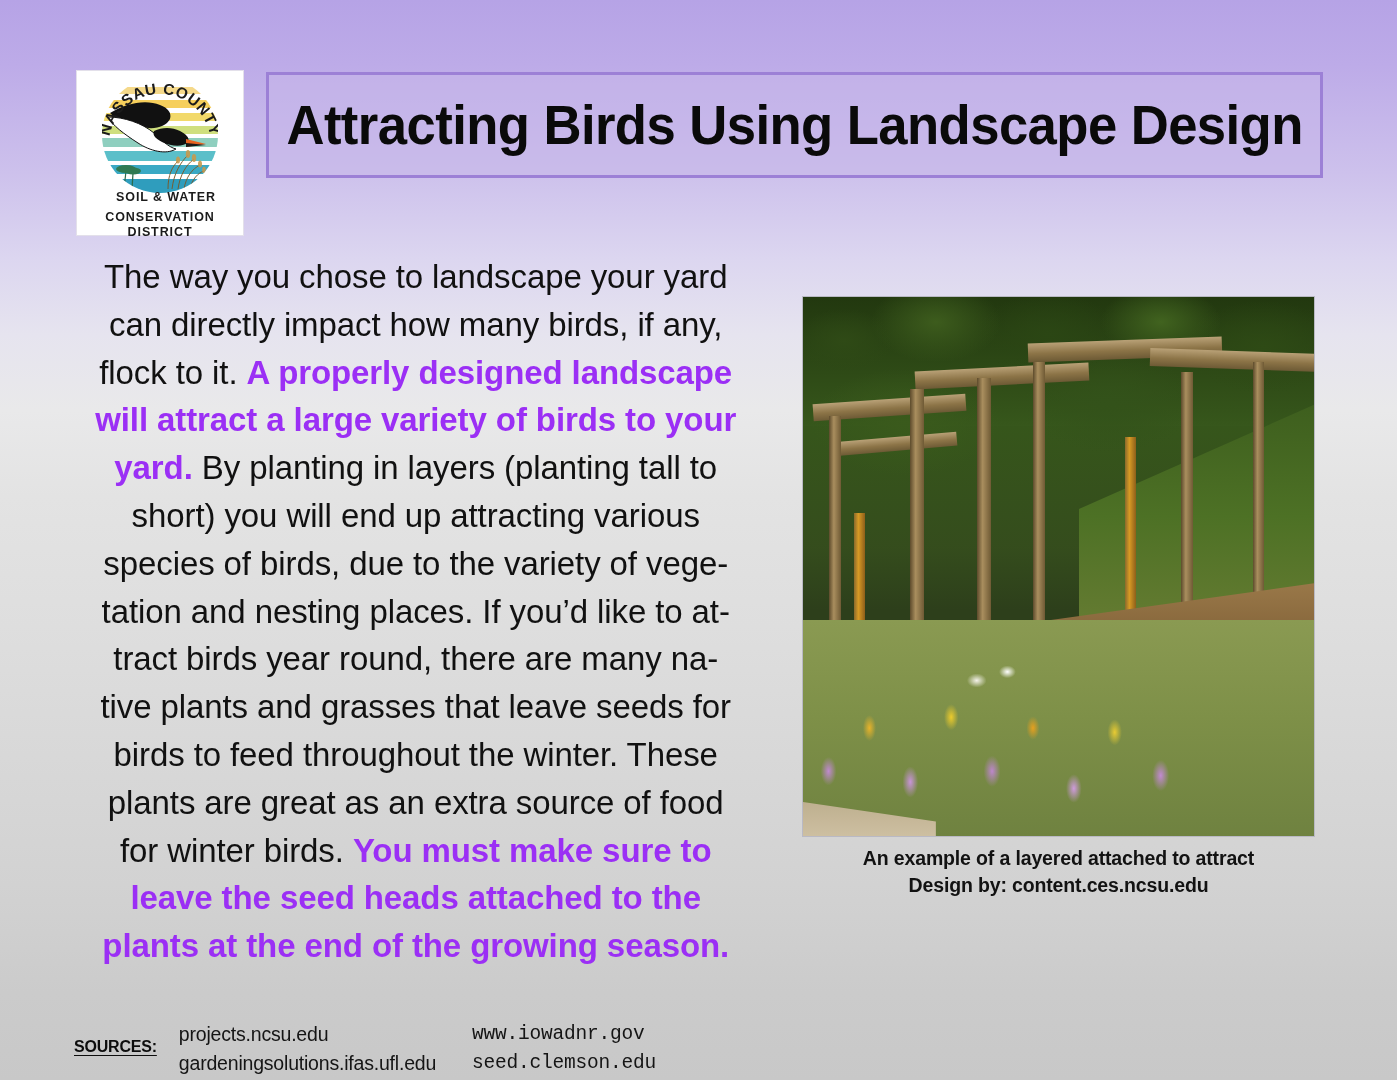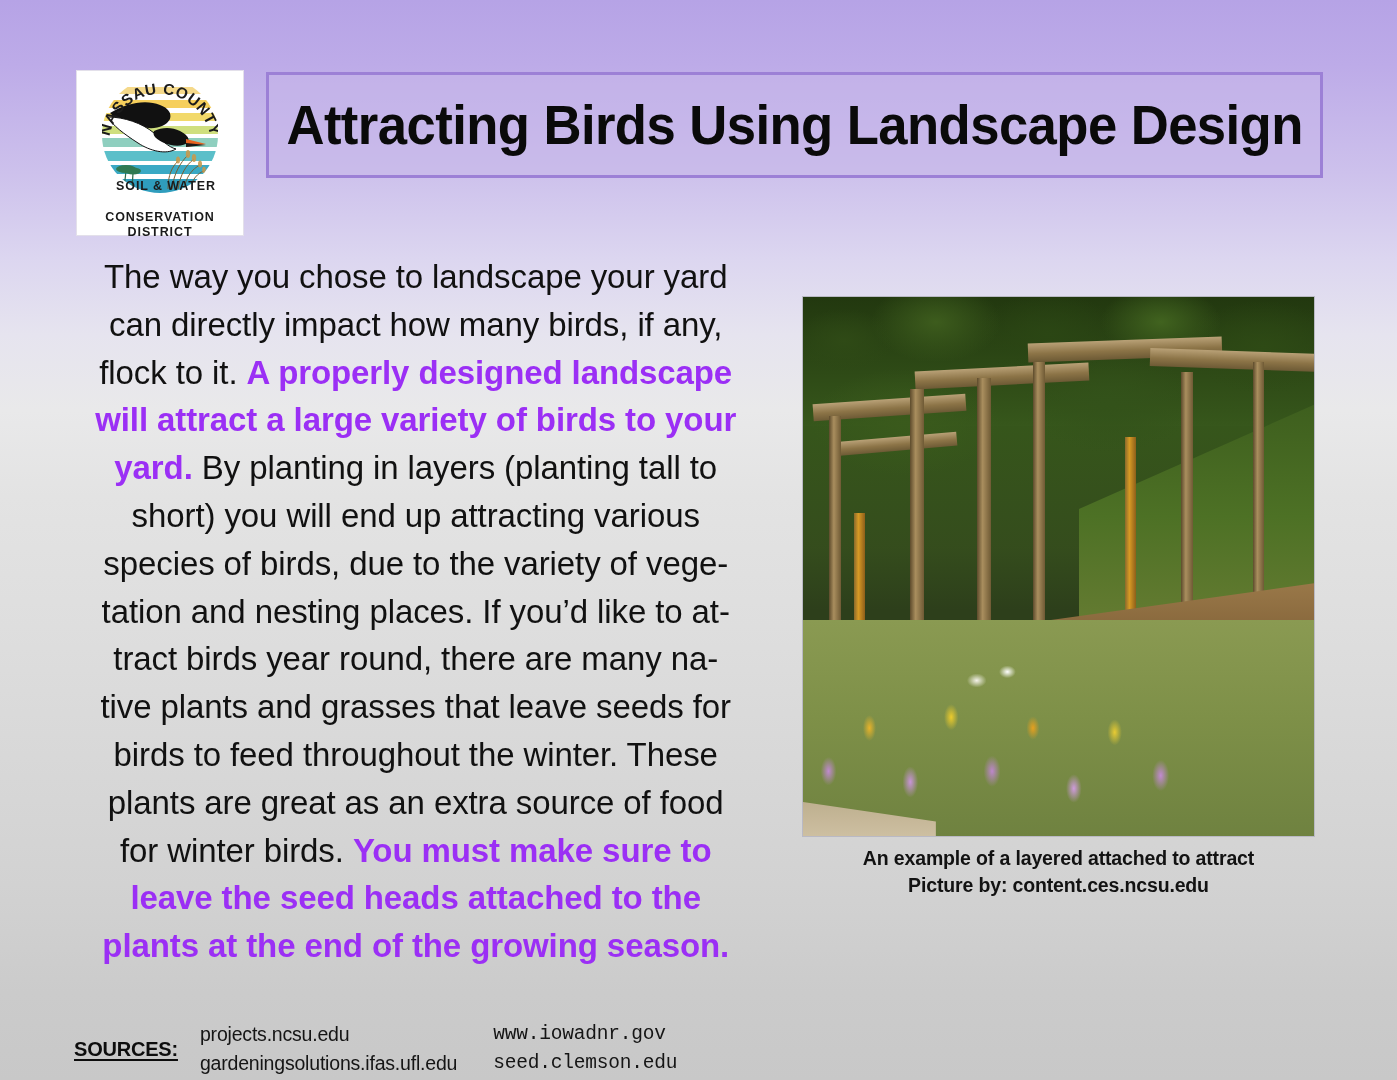--- a/index.html
+++ b/index.html
@@ -260,21 +260,21 @@
   #sources {
     position: absolute;
     left: 74px;
     top: 1020px;
     display: flex;
     align-items: flex-start;
   }
   #sources-label {
     font-family: "Liberation Sans", sans-serif;
     font-weight: 700;
-    font-size: 20px;
+    font-size: 16px;
     color: #0d0d0d;
     text-decoration: underline;
     text-underline-offset: 3px;
     margin-top: 18px;
     letter-spacing: -0.2px;
     white-space: nowrap;
   }
   .src-col {
     font-family: "Liberation Sans", sans-serif;
     font-size: 19.5px;
@@ -348,21 +348,21 @@
       </div>
       <svg class="arc-text" viewBox="0 0 116 116">
         <defs>
           <path id="arcpath" d="M 7 70 A 51 51 0 0 1 109 70" fill="none"></path>
         </defs>
         <text>
           <textPath href="#arcpath" startOffset="50%" text-anchor="middle">NASSAU COUNTY</textPath>
         </text>
       </svg>
     </div>
-    <div class="logo-sub" style="top:108px;padding-left:12px;">SOIL  &amp;  WATER</div>
+    <div class="logo-sub" style="top:119px;padding-left:12px;">SOIL  &amp;  WATER</div>
     <div class="logo-sub" style="top:139px;">CONSERVATION DISTRICT</div>
   </div>
 
   <div id="title-box">
     <div id="title-text">Attracting Birds Using Landscape Design</div>
   </div>
 
   <div id="body-text">
       <span class="bline"><span>The way you chose to landscape your yard</span></span>
       <span class="bline"><span>can directly impact how many birds, if any,</span></span>
@@ -411,21 +411,21 @@
       <div class="grass-clump" style="left:2%;top:64%;width:22%;height:9%;"></div>
       <div class="grass-clump" style="left:62%;top:70%;width:40%;height:16%;"></div>
 
       <div class="lowerbed"></div>
       <div class="sand-path"></div>
     </div>
   </div>
 
   <div id="caption">
     <span class="cap-line">An example of a layered attached to attract</span>
-    <span class="cap-line">Picture by: content.ces.ncsu.edu</span>
+    <span class="cap-line">Design by: content.ces.ncsu.edu</span>
   </div>
 
   <div id="sources">
     <div id="sources-label">SOURCES:</div>
     <div class="src-col" id="src-col-1">
       <span class="src-item">projects.ncsu.edu</span>
       <span class="src-item">gardeningsolutions.ifas.ufl.edu</span>
     </div>
     <div class="src-col" id="src-col-2">
       <span class="src-item">www.iowadnr.gov</span>

